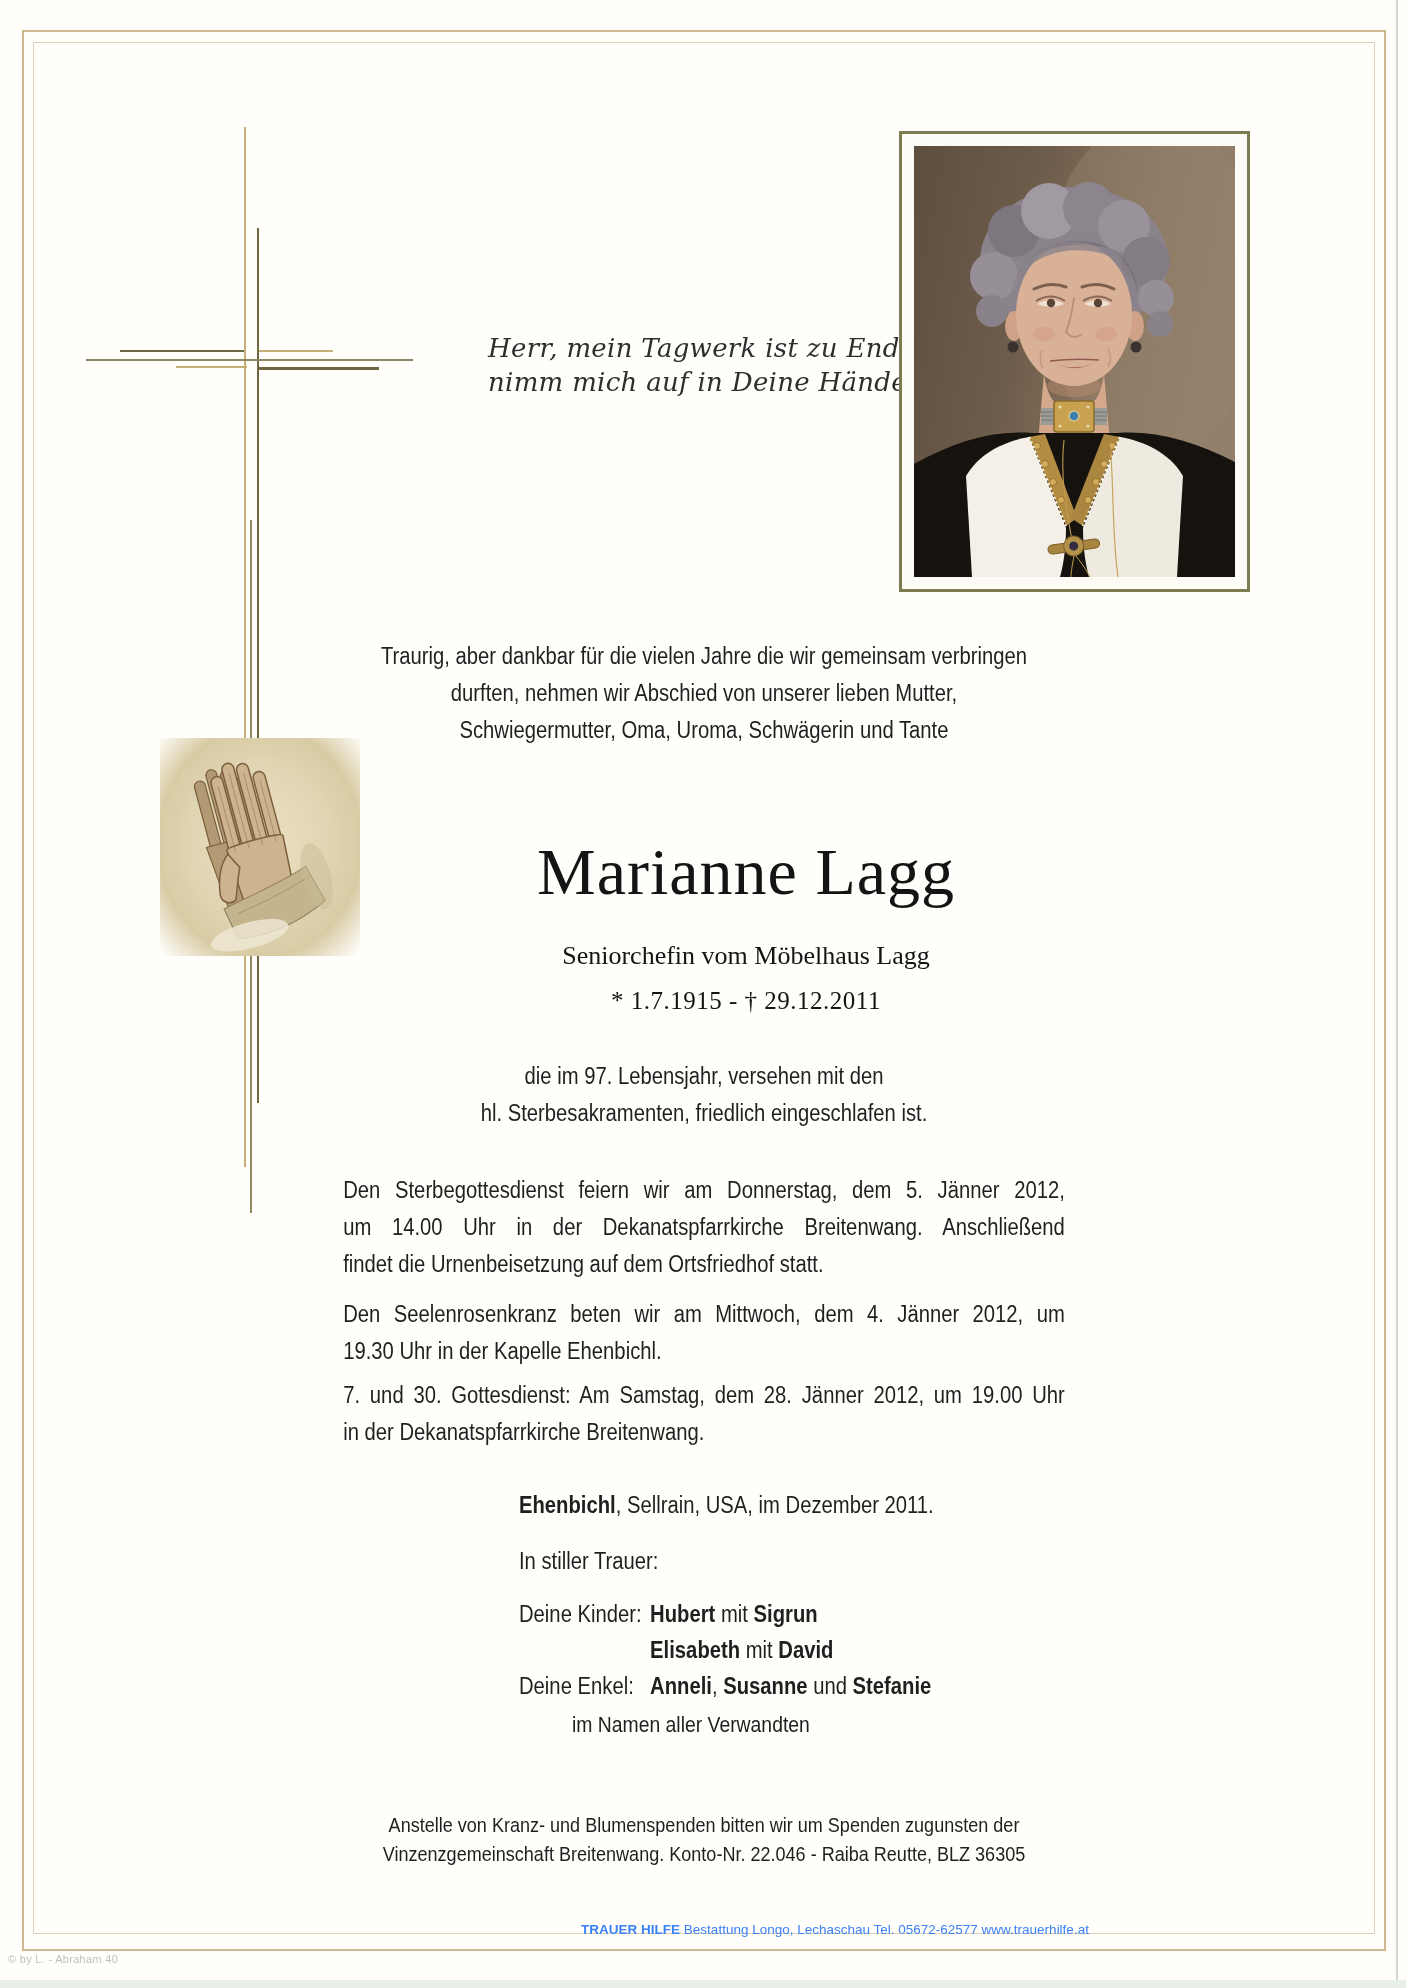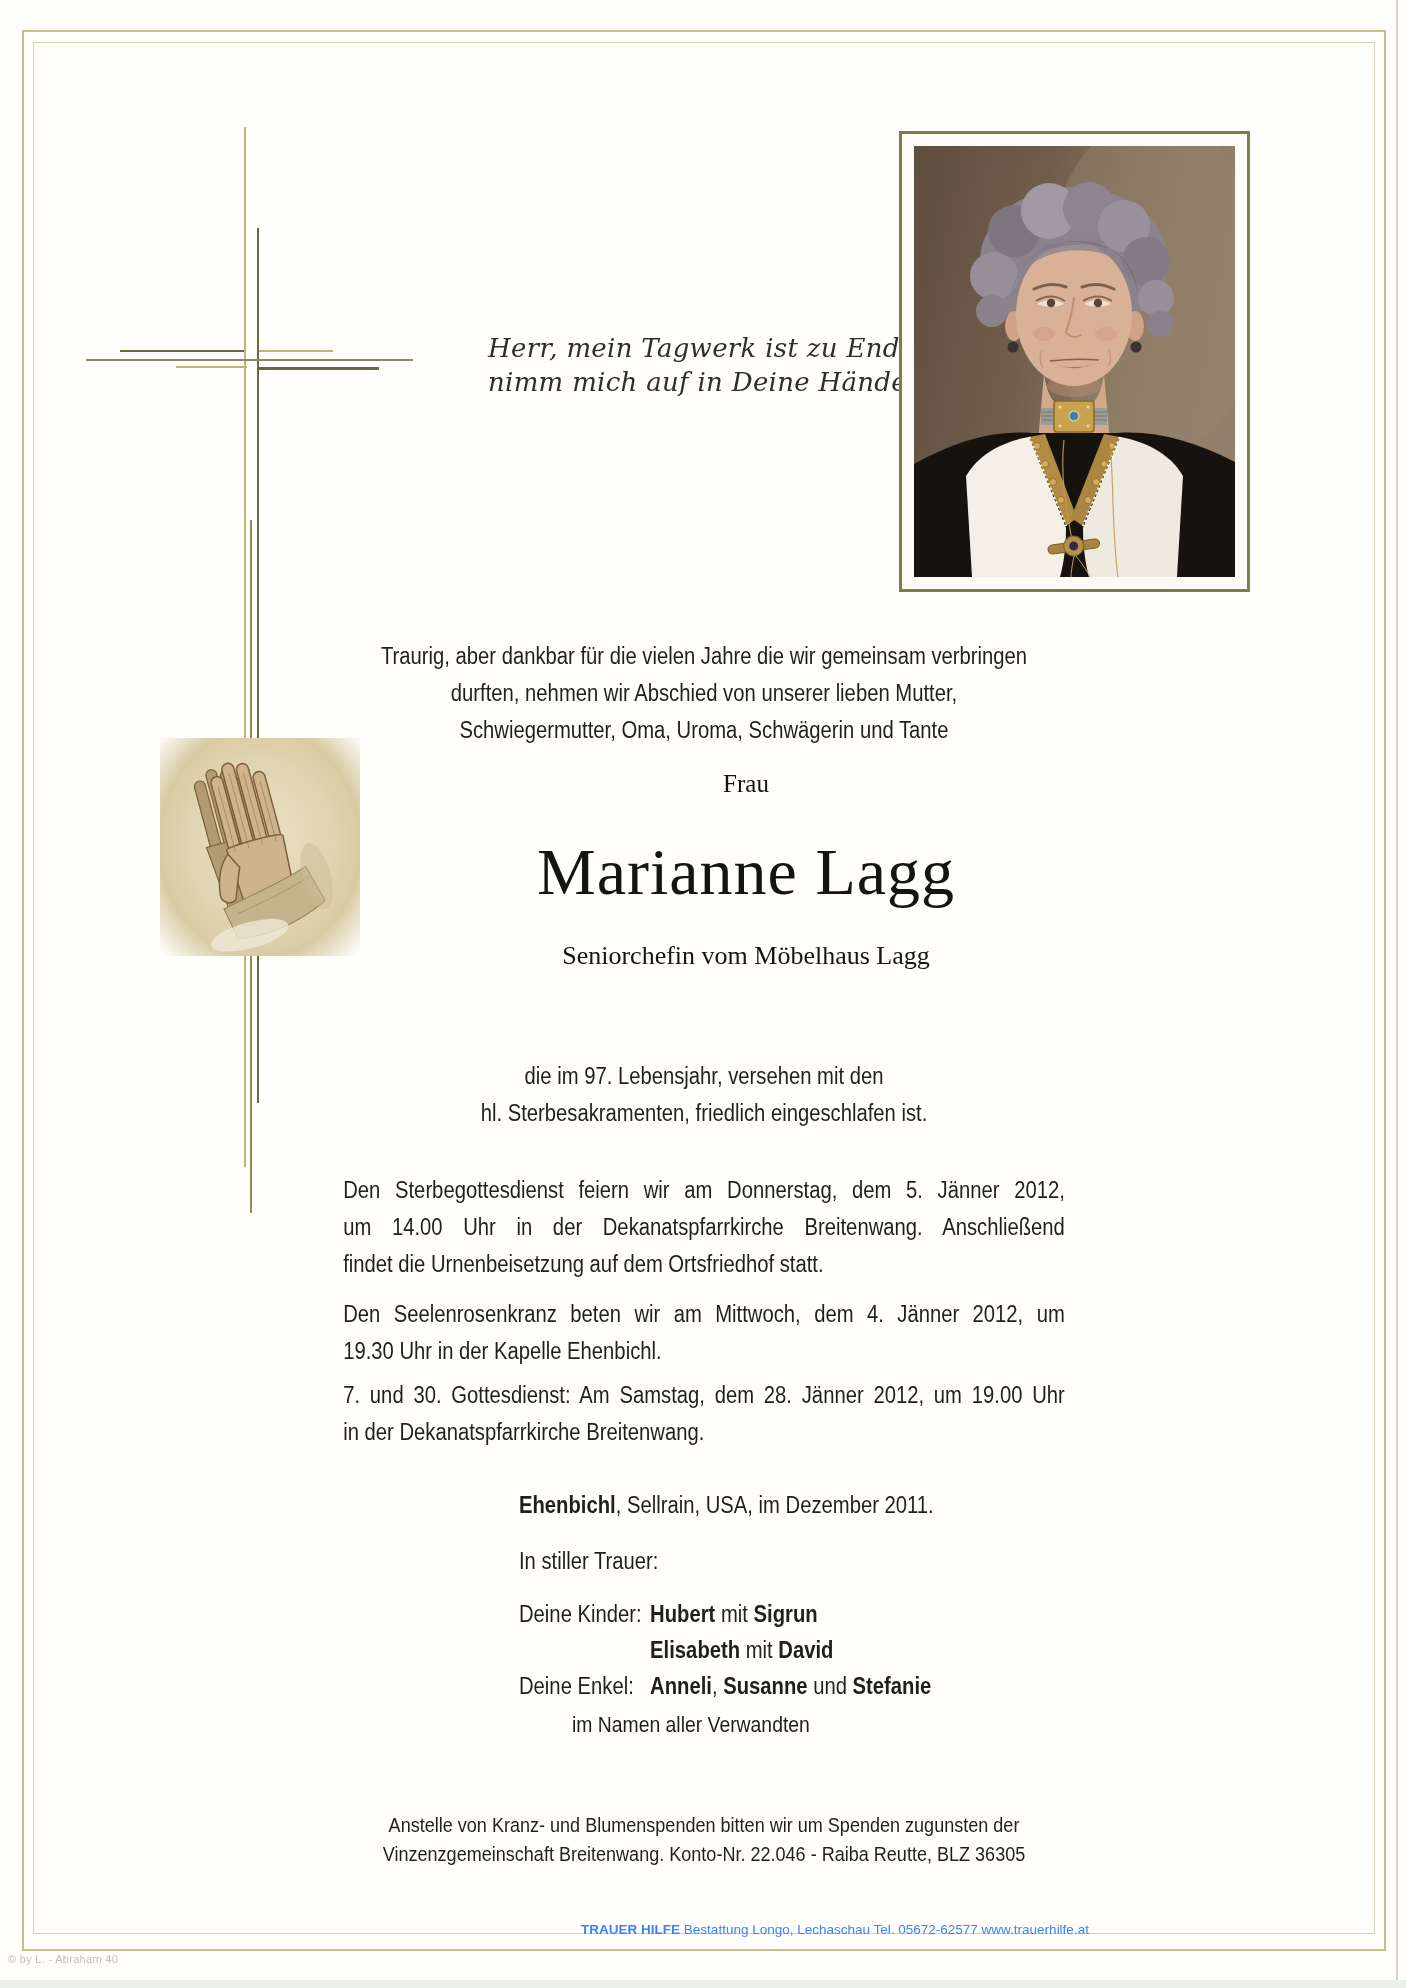--- a/index.html
+++ b/index.html
@@ -202,23 +202,23 @@
       </g>
     </svg>
   </div>
 
   <div id="intro" class="abs sans center cxc">
     <div class="nowrap">Traurig, aber dankbar für die vielen Jahre die wir gemeinsam verbringen</div>
     <div class="nowrap">durften, nehmen wir Abschied von unserer lieben Mutter,</div>
     <div class="nowrap">Schwiegermutter, Oma, Uroma, Schwägerin und Tante</div>
   </div>
 
-  <div id="salutation" class="abs serif center">Frau</div>
   <div id="deceased-name" class="abs serif center">Marianne Lagg</div>
   <div id="title-line" class="abs serif center">Seniorchefin vom Möbelhaus Lagg</div>
+  <div id="dates" class="abs serif center">* 1.7.1915 - † 29.12.2011</div>
 
   <div id="passing" class="abs sans center cxc">
     <div class="nowrap">die im 97. Lebensjahr, versehen mit den</div>
     <div class="nowrap">hl. Sterbesakramenten, friedlich eingeschlafen ist.</div>
   </div>
 
   <div id="svc0" class="abs sans svc cxc">
     <div class="jline">Den Sterbegottesdienst feiern wir am Donnerstag, dem 5. Jänner 2012,</div>
     <div class="jline">um 14.00 Uhr in der Dekanatspfarrkirche Breitenwang. Anschließend</div>
     <div class="jlast">findet die Urnenbeisetzung auf dem Ortsfriedhof statt.</div>

